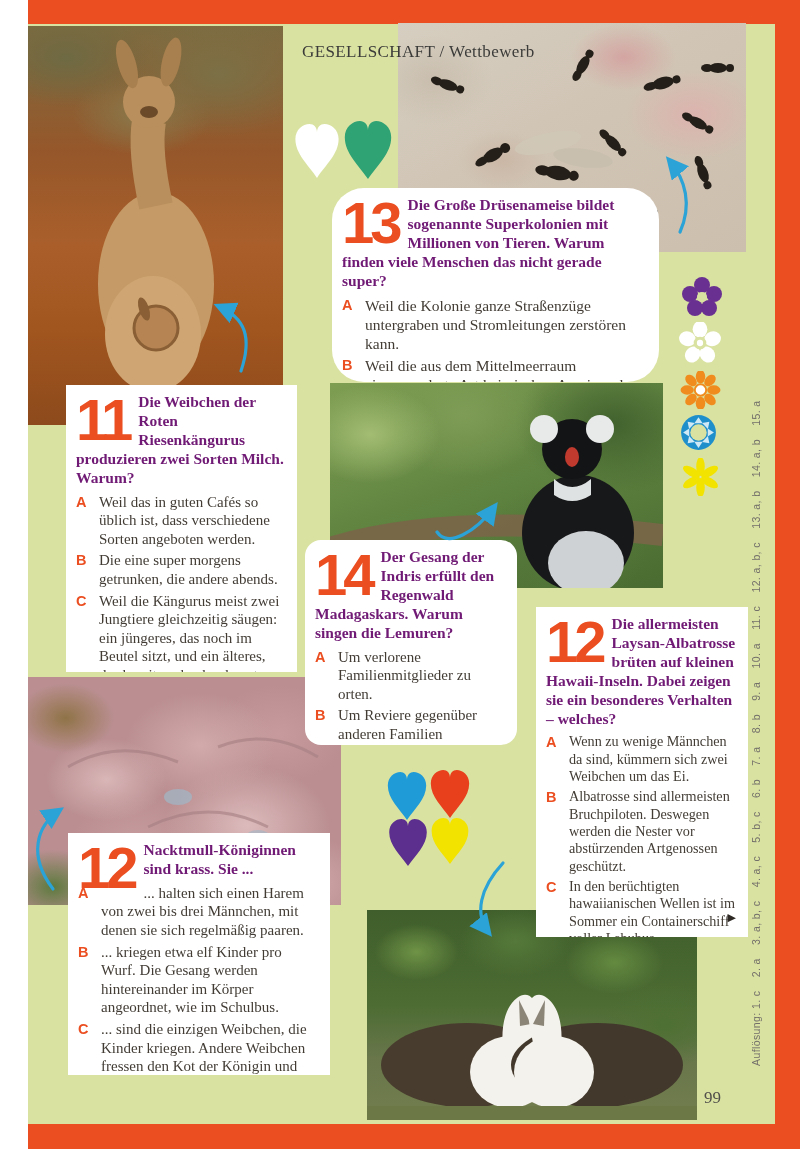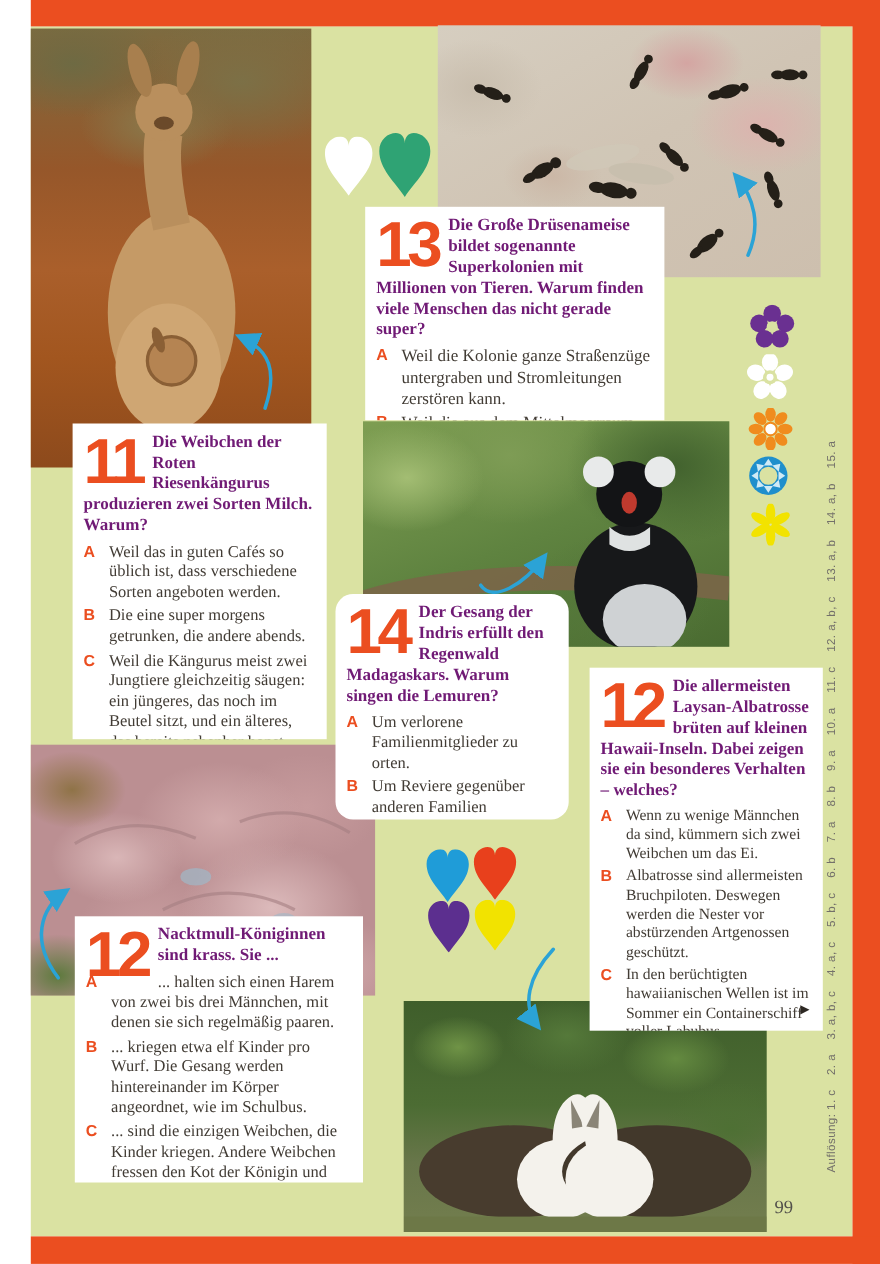--- a/index.html
+++ b/index.html
@@ -48,21 +48,21 @@
     linear-gradient(180deg, #3f5e2b 0%, #4c6c33 45%, #68764a 70%, #737e4e 100%);}
   
   .section-header{left:302px;top:42px;font-size:17px;color:#3b3b39;letter-spacing:.4px;z-index:5;}
   #page-number{left:704px;top:1088px;font-size:17px;color:#52504b;z-index:5;}
   .solutions{left:495px;top:796px;width:525px;height:15px;transform:rotate(-90deg);
     font-family:"Liberation Sans",sans-serif;font-size:10.5px;color:#73706a;
     white-space:pre;letter-spacing:.4px;z-index:5;}
   
   .qbox{position:absolute;background:#fff;padding:8px 10px;box-sizing:border-box;
         color:#423c35;z-index:6;overflow:hidden;}
-  #qb13{left:332px;top:188px;width:272px;height:194px;}
+  #qb13{left:332px;top:188px;width:327px;height:194px;border-radius:32px;}
   #qb11{left:66px;top:385px;width:231px;height:287px;}
   #qb14{left:305px;top:540px;width:212px;height:205px;border-radius:16px;}
   #qb15{left:536px;top:607px;width:212px;height:330px;}
   #qb12{left:68px;top:833px;width:262px;height:242px;}
   .qnum{float:left;font-family:"Liberation Sans",sans-serif;font-weight:bold;font-size:58px;
         line-height:.85;letter-spacing:-4px;color:#eb4e20;margin:2px 9px 2px 0;}
   .qhead{font-weight:bold;font-size:15.5px;line-height:1.22;color:#701a75;}
   .answers{list-style:none;margin:5px 0 0;padding:0;font-size:15px;line-height:1.24;}
   .answers li{position:relative;padding-left:23px;margin:0 0 3px;}
   .answers .ltr{position:absolute;left:0;top:1px;font-family:"Liberation Sans",sans-serif;
@@ -201,20 +201,21 @@
       <g transform="translate(330 0) scale(-1 1)">
         <ellipse cx="100" cy="155" rx="86" ry="42" fill="#42382b"></ellipse>
         <ellipse cx="143" cy="162" rx="40" ry="36" fill="#f4f2ec"></ellipse>
         <path d="M140 162 C132 130 134 100 150 88 C160 80 170 88 169 102 C168 120 162 134 160 162 Z" fill="#f4f2ec"></path>
         <path d="M152 90 L164 114 L153 116 Z" fill="#8a8577"></path>
       </g>
       <rect x="0" y="196" width="330" height="14" fill="#6d7847"></rect>
     </svg>
   </div>
 
+  <div class="abs section-header">GESELLSCHAFT / Wettbewerb</div>
   <div class="abs" id="page-number">99</div>
   <div class="abs solutions">Auflösung: 1. c    2. a    3. a, b, c    4. a, c    5. b, c    6. b    7. a    8. b    9. a    10. a    11. c    12. a, b, c    13. a, b    14. a, b    15. a</div>
 
   <svg class="icon" style="left:295px;top:124px" width="44" height="54" viewBox="0 0 40 50">
     <path d="M20 50 C12 38 0 28 0 14 C0 5 7 0 13 0 C17 0 20 3 20 8 C20 3 23 0 27 0 C33 0 40 5 40 14 C40 28 28 38 20 50 Z" fill="#ffffff"></path>
   </svg>
   <svg class="icon" style="left:343px;top:121px" width="50" height="58" viewBox="0 0 40 50">
     <path d="M20 50 C12 38 0 28 0 14 C0 5 7 0 13 0 C17 0 20 3 20 8 C20 3 23 0 27 0 C33 0 40 5 40 14 C40 28 28 38 20 50 Z" fill="#2fa374"></path>
   </svg>
 

